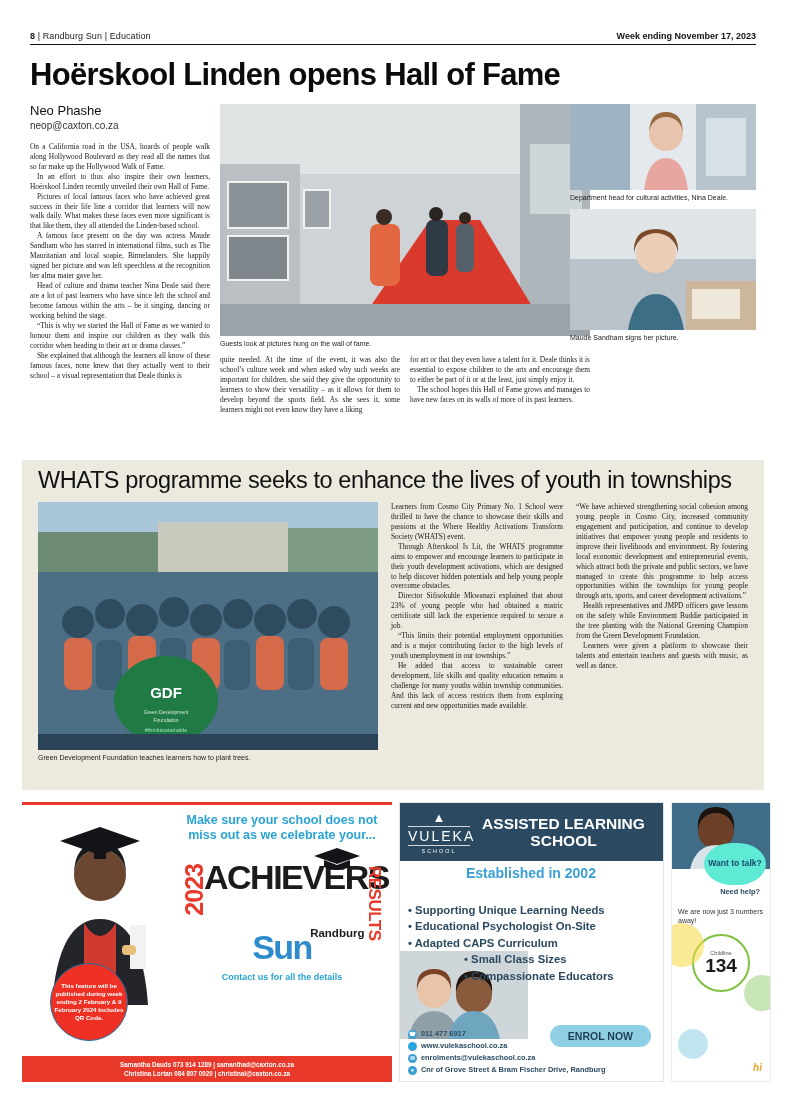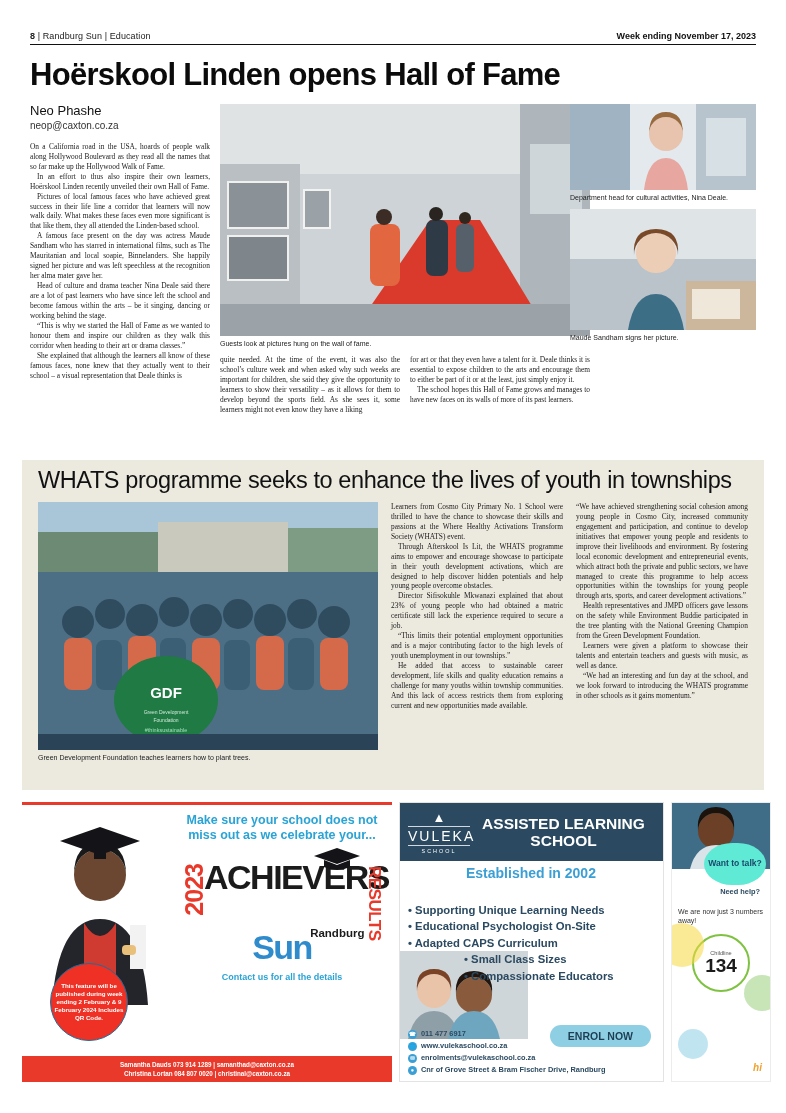--- a/index.html
+++ b/index.html
@@ -350,30 +350,29 @@
             <text x="128" y="212" font-family="Liberation Sans, sans-serif" font-size="5" fill="#cfe8d8" text-anchor="middle">Green Development</text>
             <text x="128" y="220" font-family="Liberation Sans, sans-serif" font-size="5" fill="#cfe8d8" text-anchor="middle">Foundation</text>
             <text x="128" y="230" font-family="Liberation Sans, sans-serif" font-size="5.5" fill="#9ee0b8" text-anchor="middle">#thinksustainable</text>
             <rect x="0" y="232" width="340" height="16" fill="#2a4356"></rect>
           </svg>
         </div>
         <div class="whats-cap">Green Development Foundation teaches learners how to plant trees.</div>
       </div>
       <div class="col">
         <p class="first">Learners from Cosmo City Primary No. 1 School were thrilled to have the chance to showcase their skills and passions at the Where Healthy Activations Transform Society (WHATS) event.</p>
-        <p>Through Afterskool Is Lit, the WHATS programme aims to empower and encourage showcase to participate in their youth development activations, which are designed to help discover hidden potentials and help young people overcome obstacles.</p>
+        <p>Through Afterskool Is Lit, the WHATS programme aims to empower and encourage learners to participate in their youth development activations, which are designed to help discover hidden potentials and help young people overcome obstacles.</p>
         <p>Director Sifisokuhle Mkwanazi explained that about 23% of young people who had obtained a matric certificate still lack the experience required to secure a job.</p>
         <p>“This limits their potential employment opportunities and is a major contributing factor to the high levels of youth unemployment in our townships.”</p>
         <p>He added that access to sustainable career development, life skills and quality education remains a challenge for many youths within township communities. And this lack of access restricts them from exploring current and new opportunities made available.</p>
       </div>
       <div class="col">
         <p class="first">“We have achieved strengthening social cohesion among young people in Cosmo City, increased community engagement and participation, and continue to develop initiatives that empower young people and residents to improve their livelihoods and environment. By fostering local economic development and entrepreneurial events, which attract both the private and public sectors, we have managed to create this programme to help access opportunities within the townships for young people through arts, sports, and career development activations.”</p>
         <p>Health representatives and JMPD officers gave lessons on the safety while Environment Buddie participated in the tree planting with the National Greening Champion from the Green Development Foundation.</p>
         <p>Learners were given a platform to showcase their talents and entertain teachers and guests with music, as well as dance.</p>
-        <p>“We had an interesting and fun day at the school, and we look forward to introducing the WHATS programme in other schools as it gains momentum.”</p>
       </div>
     </div>
   </div>
 
   <div class="ads">
 
     <div class="ad-achievers">
       <div class="ach-top">
         <div class="ach-photo">
           <svg width="152" height="200" viewBox="0 0 152 200">

